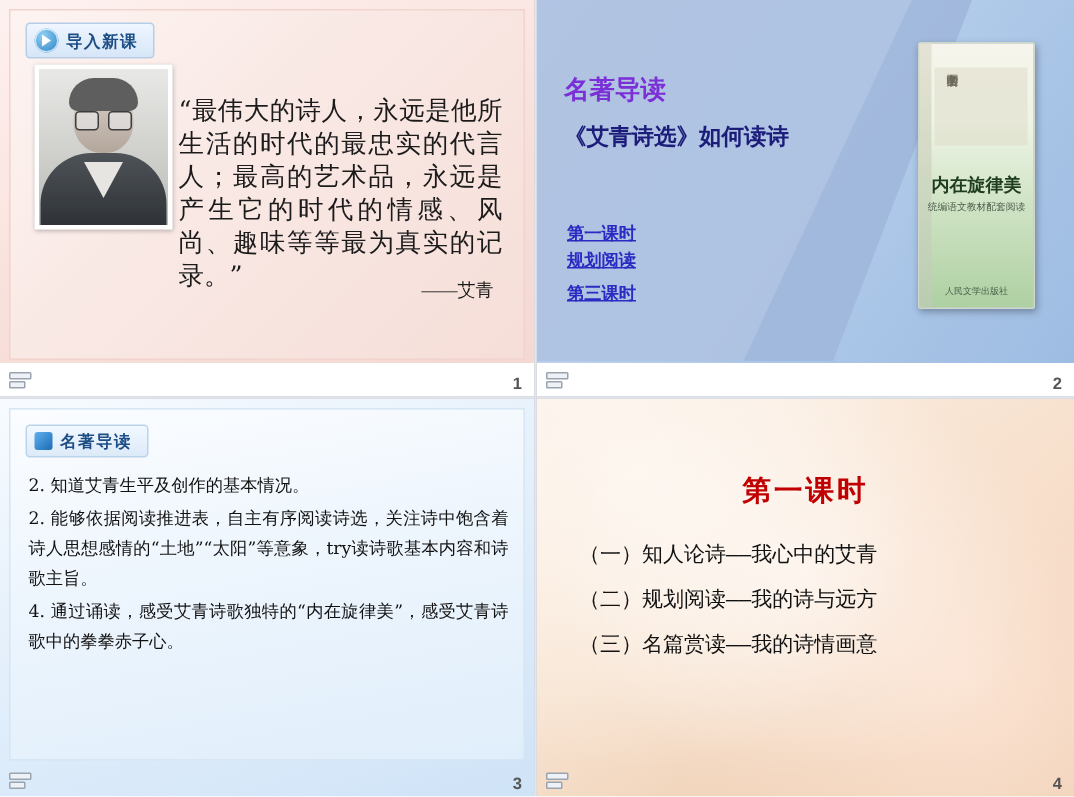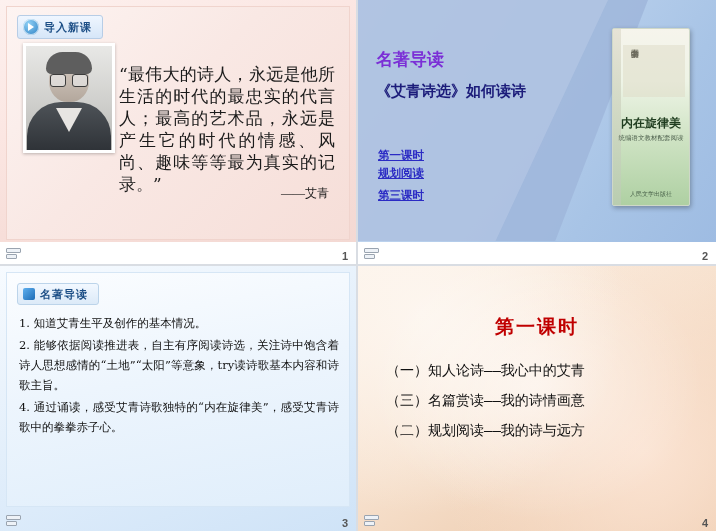--- a/index.html
+++ b/index.html
@@ -154,41 +154,41 @@
     </div>
   </div>
 
   <div class="slide s3">
     <div class="inner">
       <div class="tagpill2">
         <span class="sq"></span>
         <span>名著导读</span>
       </div>
       <div class="goals">
-        <p>1. 知道艾青生平及创作的基本情况。</p>
+        <p>2. 知道艾青生平及创作的基本情况。</p>
         <p>2. 能够依据阅读推进表，自主有序阅读诗选，关注诗中饱含着诗人思想感情的“土地”“太阳”等意象，try读诗歌基本内容和诗歌主旨。</p>
         <p>4. 通过诵读，感受艾青诗歌独特的“内在旋律美”，感受艾青诗歌中的拳拳赤子心。</p>
       </div>
     </div>
     <div class="footer">
       <span class="fico">
           <i></i>
           <i></i>
         </span>
       <span class="pgnum">3</span>
     </div>
   </div>
 
   <div class="slide s4">
     <div class="vig"></div>
     <div class="h-red">第一课时</div>
     <div class="items">
       <p>（一）知人论诗——我心中的艾青</p>
+      <p>（二）规划阅读——我的诗与远方</p>
       <p>（三）名篇赏读——我的诗情画意</p>
-      <p>（二）规划阅读——我的诗与远方</p>
     </div>
     <div class="footer">
       <span class="fico">
           <i></i>
           <i></i>
         </span>
       <span class="pgnum">4</span>
     </div>
   </div>
 

